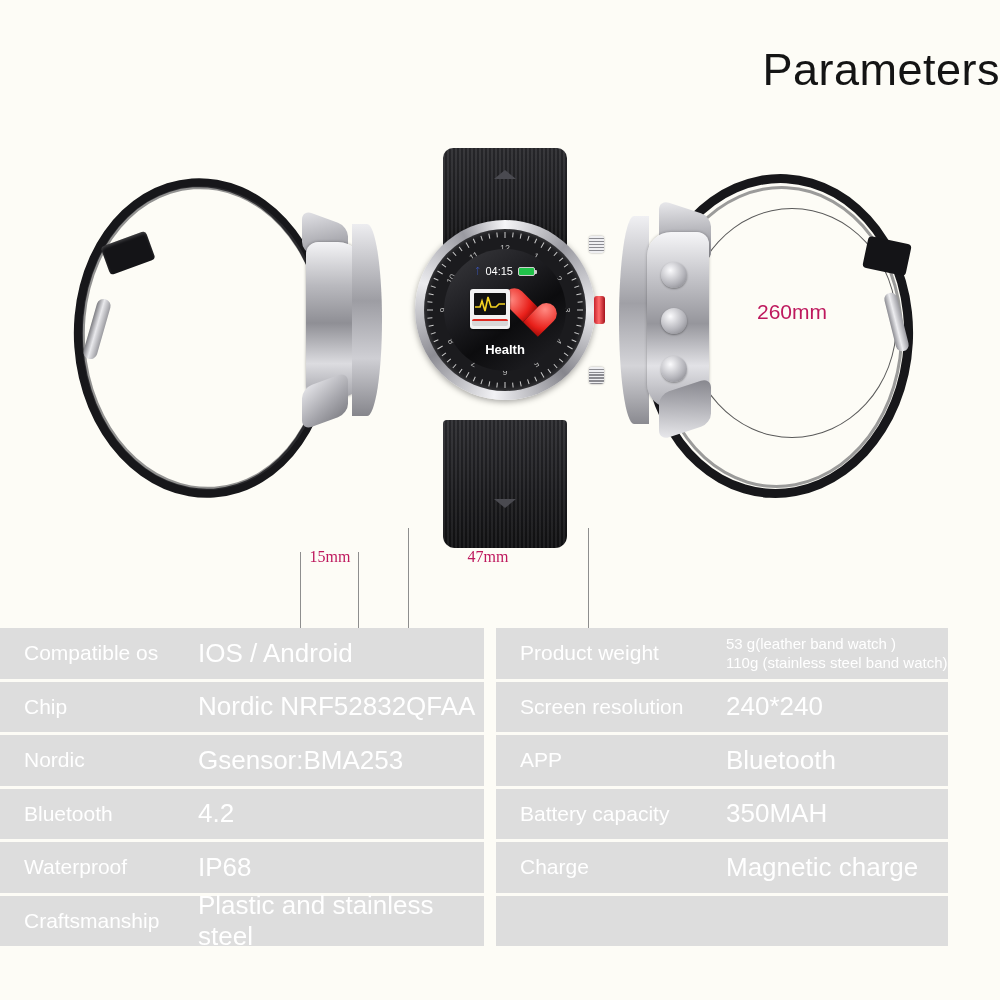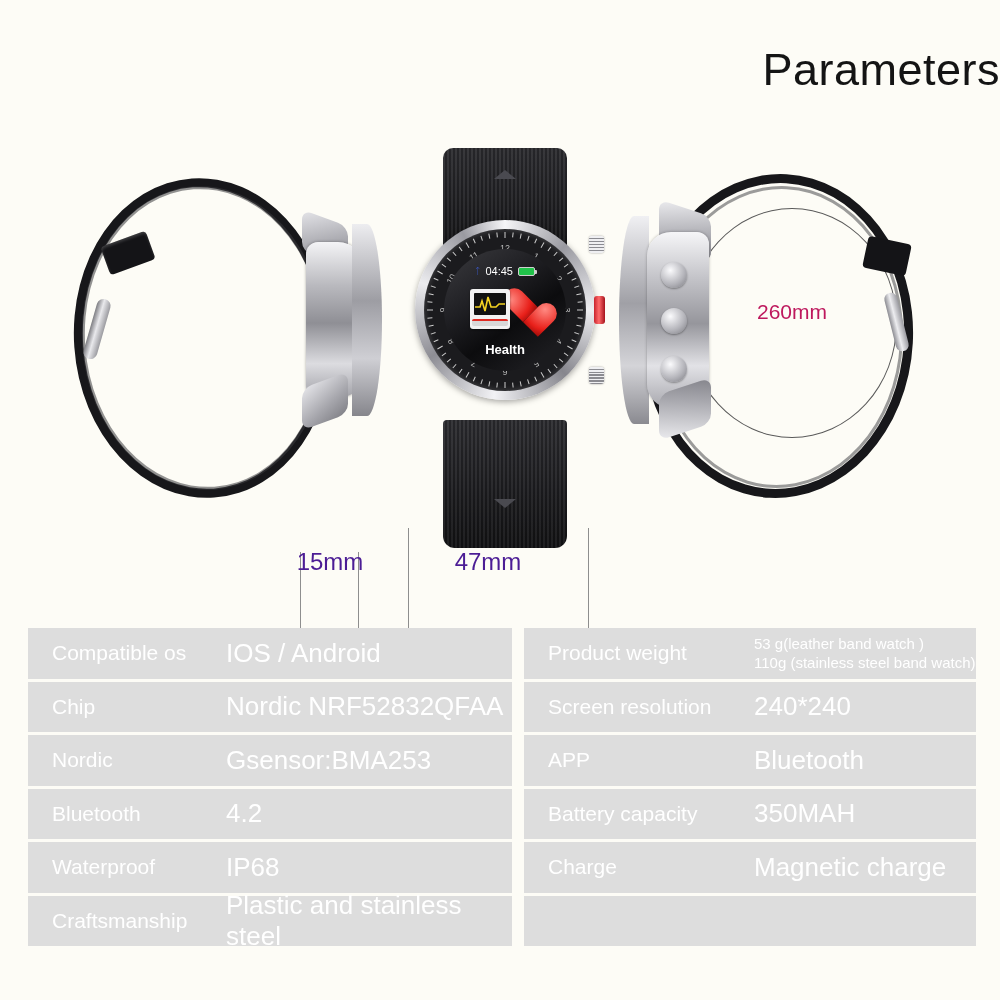--- a/index.html
+++ b/index.html
@@ -248,32 +248,32 @@
     transform:skewY(-18deg); }
 
   
   .leader { position:absolute; width:1px; background:#8e8e8e; }
   #leader-a { left:300px; top:432px; height:108px; }
   #leader-b { left:358px; top:432px; height:108px; }
   #leader-c { left:408px; top:408px; height:132px; }
   #leader-d { left:588px; top:408px; height:132px; }
 
   .dim-label {
-    position:absolute; font-size:24px; color:#4c1d95; text-align:center;
+    position:absolute; font-size:16px; color:#be185d; text-align:center;font-family:Liberation Serif, serif;
   }
   #dim-15 { left:266px; top:548px; width:128px; }
   #dim-47 { left:424px; top:548px; width:128px; }
 
   
   #spec-table {
     position:absolute; left:0; top:628px; width:1000px; height:318px;
     display:flex; gap:12px;
   }
   .spec-col { display:flex; flex-direction:column; gap:3px; }
-  #col-left  { width:484px;margin-left:28px; }
+  #col-left  { width:484px; }
   #col-right { width:452px; }
 
   .spec-row {
     background:#dddddd;
     display:flex; align-items:center;
     flex:1 1 0;
     min-height:0;
   }
   .spec-row.empty-row { background:#dddddd; }
   .spec-key {
@@ -394,21 +394,21 @@
             <text x="81" y="22" transform="rotate(270 81 81)">9</text>
             <text x="81" y="22" transform="rotate(300 81 81)">10</text>
             <text x="81" y="22" transform="rotate(330 81 81)">11</text>
             <text x="81" y="22" transform="rotate(0 81 81)">12</text>
           </g>
         </svg>
 
         <div id="screen">
           <div id="status-row">
             <span id="bt-icon">ᛏ</span>
-            <span id="watch-time">04:45</span>
+            <span id="watch-time">04:15</span>
             <span id="battery-icon"></span>
           </div>
 
           <div id="health-art">
             <div id="heart-shape"></div>
             <div id="monitor">
               <div id="monitor-screen">
                 <svg width="32" height="22" viewBox="0 0 32 22">
                   <polyline points="1,14 6,14 8,8 11,18 14,4 17,14 22,14 25,11 31,11" fill="none" stroke="#f4d322" stroke-width="1.6"></polyline>
                 </svg>

